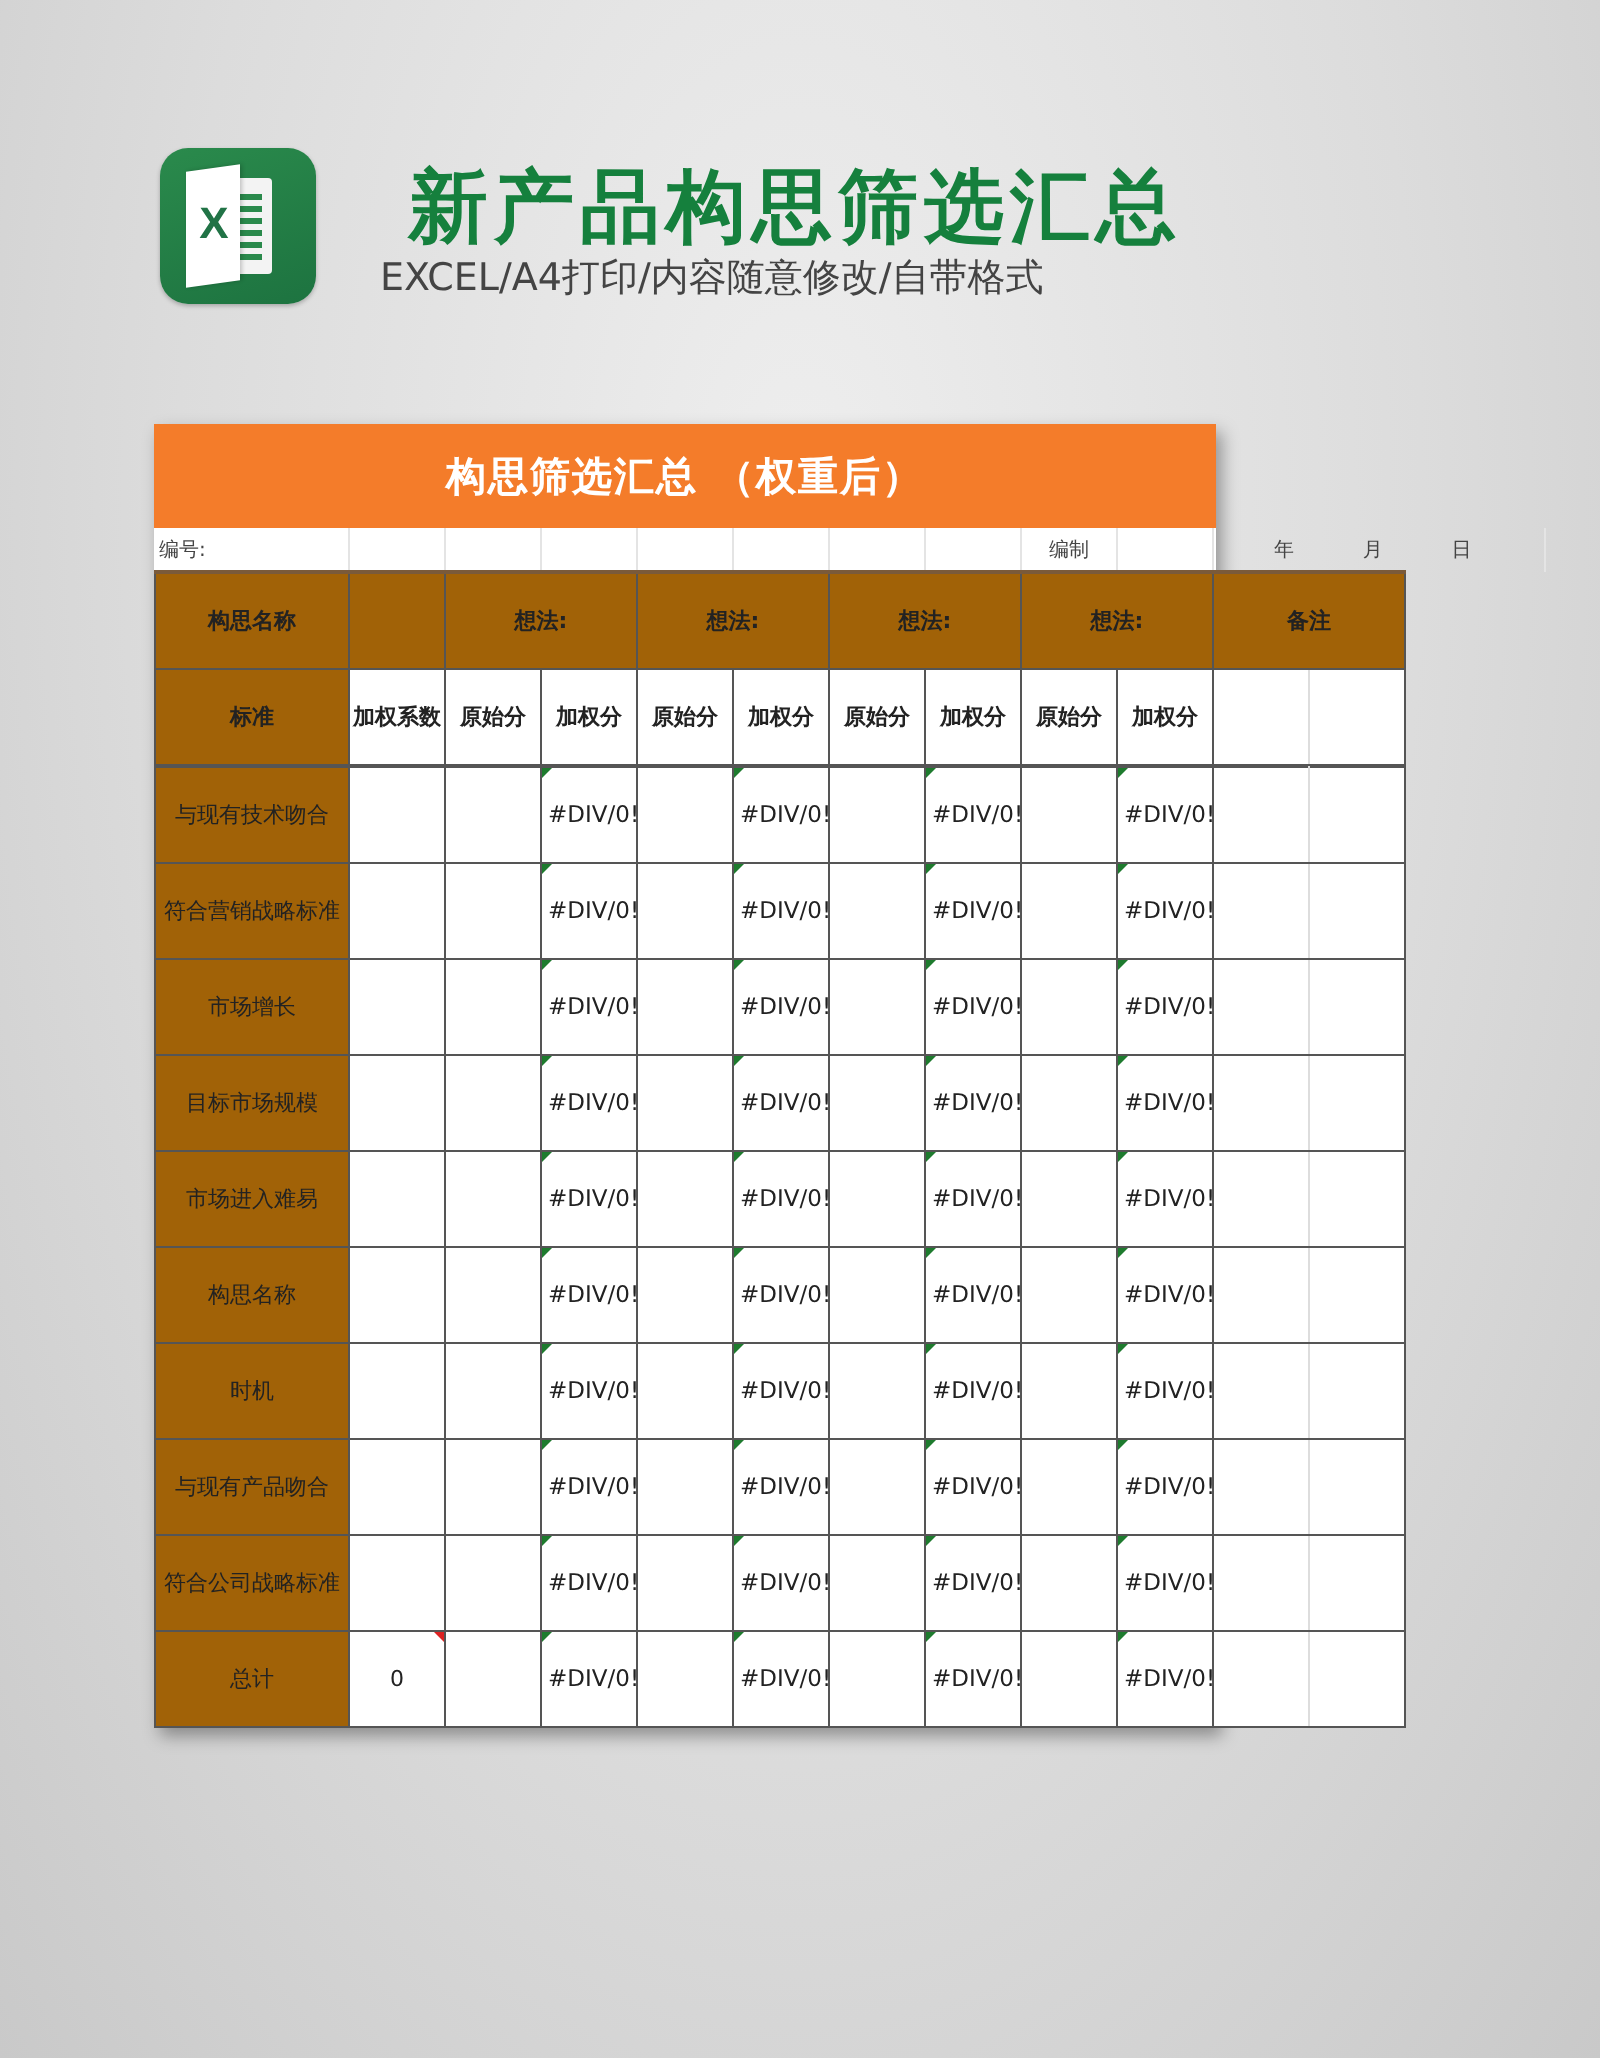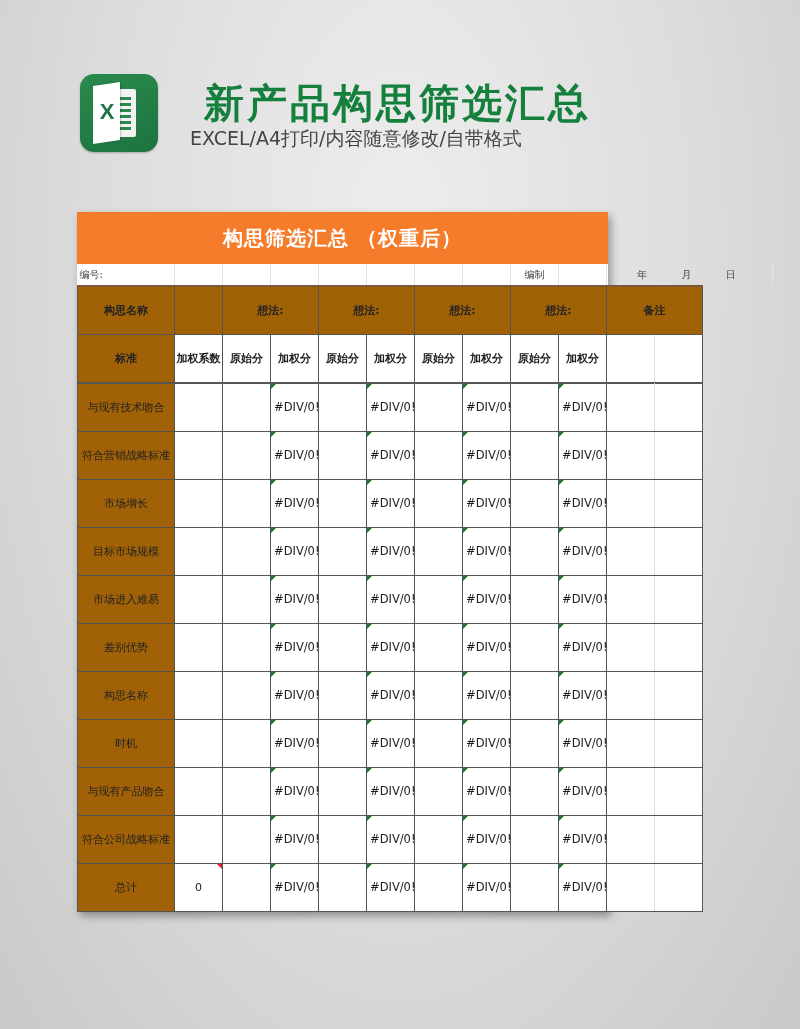--- a/index.html
+++ b/index.html
@@ -241,34 +241,20 @@
           <td class="white"></td>
           <td class="white err">#DIV/0!</td>
           <td class="white"></td>
           <td class="white err">#DIV/0!</td>
           <td class="white"></td>
           <td class="white err">#DIV/0!</td>
           <td class="white lightR"></td>
           <td class="white lightL"></td>
         </tr>
         <tr class="data grid">
-          <td class="orange label">差别优势</td>
-          <td class="white"></td>
-          <td class="white"></td>
-          <td class="white err">#DIV/0!</td>
-          <td class="white"></td>
-          <td class="white err">#DIV/0!</td>
-          <td class="white"></td>
-          <td class="white err">#DIV/0!</td>
-          <td class="white"></td>
-          <td class="white err">#DIV/0!</td>
-          <td class="white lightR"></td>
-          <td class="white lightL"></td>
-        </tr>
-        <tr class="data grid">
           <td class="orange label">构思名称</td>
           <td class="white"></td>
           <td class="white"></td>
           <td class="white err">#DIV/0!</td>
           <td class="white"></td>
           <td class="white err">#DIV/0!</td>
           <td class="white"></td>
           <td class="white err">#DIV/0!</td>
           <td class="white"></td>
           <td class="white err">#DIV/0!</td>

